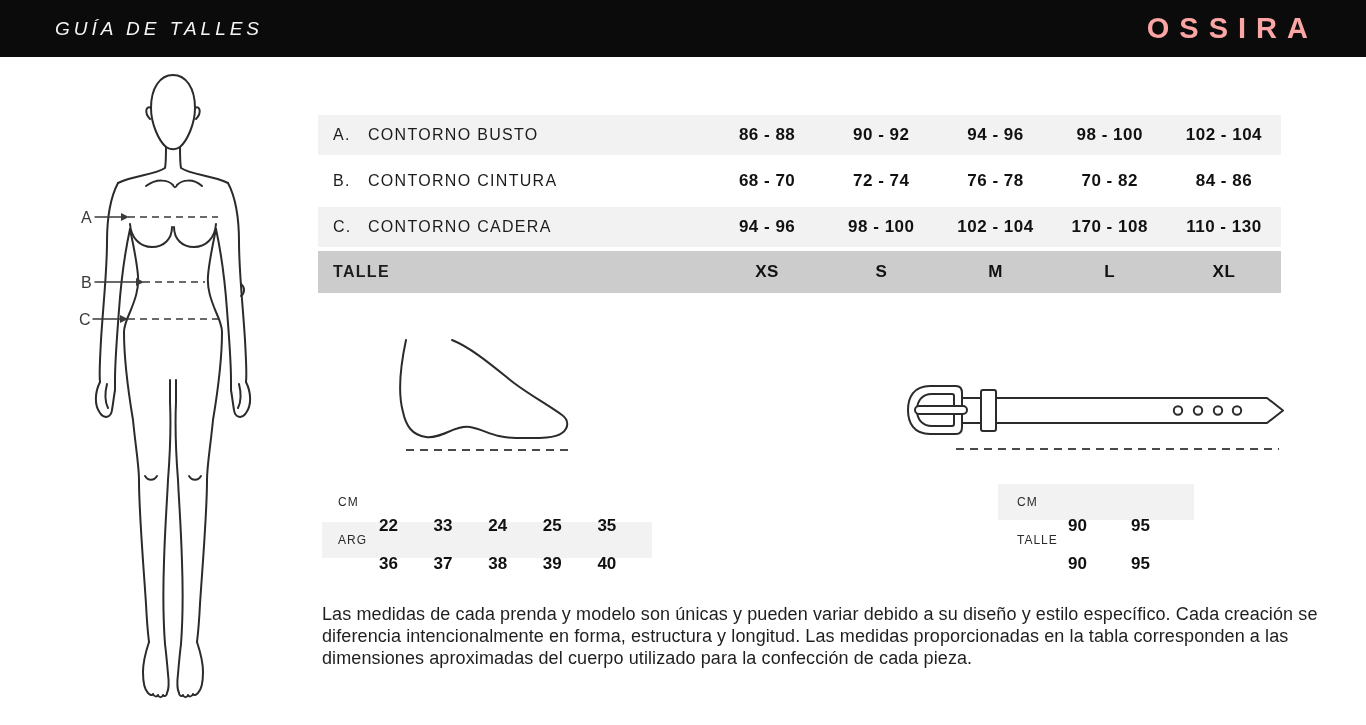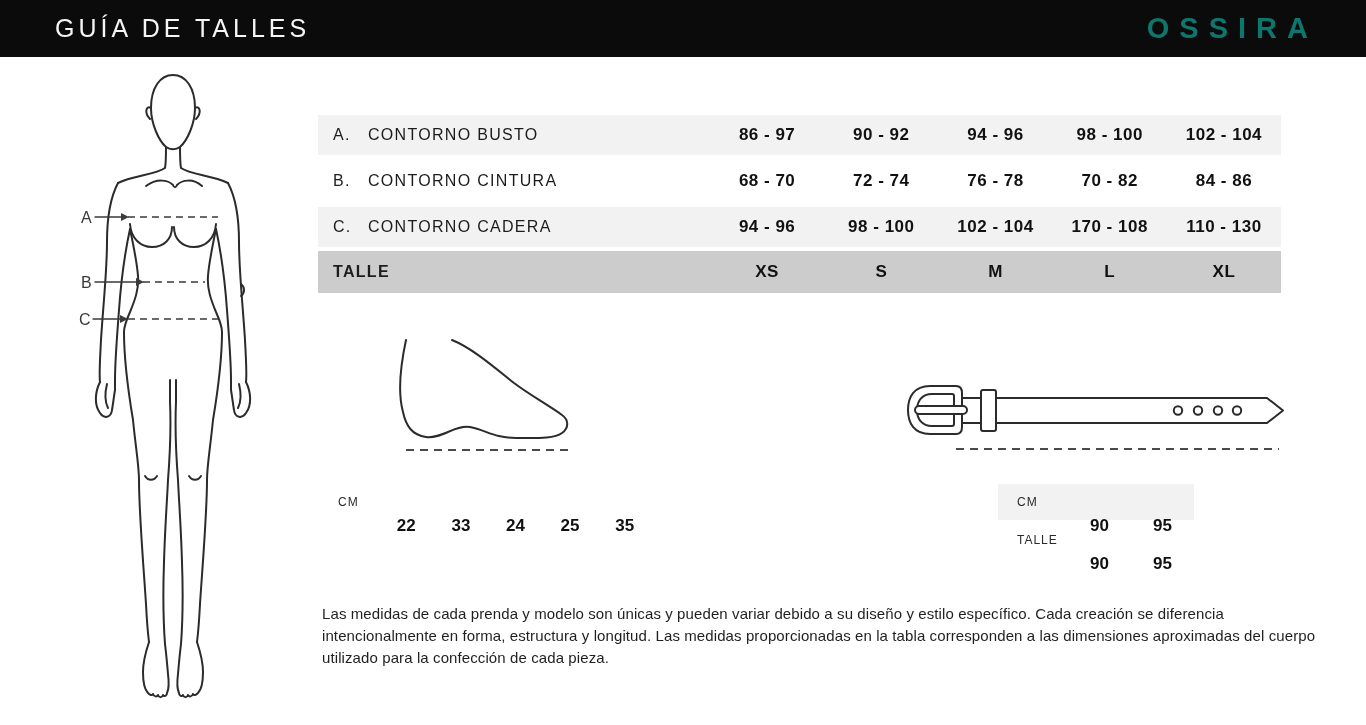--- a/index.html
+++ b/index.html
@@ -4,23 +4,23 @@
 <style>
   * { margin:0; padding:0; box-sizing:border-box; }
   html,body { width:1366px; height:725px; background:#ffffff; overflow:hidden;
               font-family:"Liberation Sans", sans-serif; color:#1d1d1d; }
   .stage { position:relative; width:1366px; height:725px; }
 
   
   .header { position:absolute; left:0; top:0; width:1366px; height:57px;
             background:#0b0b0b; display:flex; align-items:center;
             justify-content:space-between; padding:0 48px 0 55px; }
-  .header-title { color:#f5f5f5; font-size:25px; font-weight:300;
-                  letter-spacing:4px; }
-  .header-brand { color:#0f766e; font-size:29px; font-weight:700;
+  .header-title { color:#f5f5f5; font-size:19px; font-weight:300;
+                  letter-spacing:4px;font-style:italic; }
+  .header-brand { color:#fca5a5; font-size:29px; font-weight:700;
                   letter-spacing:10px; }
 
   
   svg { position:absolute; }
   #figure-svg { left:55px; top:62px; }
   #foot-svg   { left:396px; top:336px; }
   #belt-svg   { left:900px; top:377px; }
   svg path, svg circle, svg rect, svg line, svg polyline
       { fill:none; stroke:#2b2b2b; stroke-width:2; stroke-linecap:round; stroke-linejoin:round; }
   svg .fillw { fill:#ffffff; }
@@ -46,25 +46,25 @@
 
   
   .mini-table { position:absolute; }
   #shoe-table { left:322px; top:484px; width:330px; }
   #belt-table { left:998px; top:484px; width:196px; }
   .mrow { display:flex; align-items:center; height:36px; margin-bottom:2px; }
   .mrow.alt { background:#f2f2f2; }
   .mlabel { font-size:12px; letter-spacing:1px; color:#2a2a2a; }
   #shoe-table .mlabel { width:57px;  padding-left:16px; }
   #belt-table .mlabel { width:70px;  padding-left:19px; }
-  .mval { flex:1; text-align:center; font-weight:700; font-size:17px; color:#111111;margin-top:48px; }
+  .mval { flex:1; font-weight:700; font-size:17px; color:#111111;margin-top:48px; }
 
   
   .disclaimer { position:absolute; left:322px; top:603px; width:1014px;
-                font-size:15px; line-height:22px; color:#1f1f1f; letter-spacing:0.1px; }
+                font-size:18px; line-height:22px; color:#1f1f1f; letter-spacing:0.1px; }
 </style>
 </head>
 <body>
 
 <div class="stage">
 
   <div class="header">
     <div class="header-title">GUÍA DE TALLES</div>
     <div class="header-brand">OSSIRA</div>
   </div>
@@ -120,21 +120,21 @@
     <text x="26" y="226">B</text>
     <text x="24" y="263">C</text>
   </svg>
 
   <div class="main-table">
     <div class="trow alt">
       <div class="tlabel">
         <span class="tprefix">A.</span>
         <span>CONTORNO BUSTO</span>
       </div>
-      <div class="tval">86 - 97</div>
+      <div class="tval">86 - 88</div>
       <div class="tval">90 - 92</div>
       <div class="tval">94 - 96</div>
       <div class="tval">98 - 100</div>
       <div class="tval">102 - 104</div>
     </div>
     <div class="trow">
       <div class="tlabel">
         <span class="tprefix">B.</span>
         <span>CONTORNO CINTURA</span>
       </div>
@@ -171,20 +171,28 @@
   </svg>
 
   <div id="shoe-table" class="mini-table">
     <div class="mrow">
       <div class="mlabel">CM</div>
       <div class="mval">22</div>
       <div class="mval">33</div>
       <div class="mval">24</div>
       <div class="mval">25</div>
       <div class="mval">35</div>
+    </div>
+    <div class="mrow alt">
+      <div class="mlabel">ARG</div>
+      <div class="mval">36</div>
+      <div class="mval">37</div>
+      <div class="mval">38</div>
+      <div class="mval">39</div>
+      <div class="mval">40</div>
     </div>
   </div>
 
   <svg id="belt-svg" width="390" height="85" viewBox="0 0 390 85">
     <path class="fillw" d="M62,21 L367,21 L383,33.5 L367,46 L62,46 Z"></path>
     <circle class="fillw" cx="278" cy="33.5" r="4.2"></circle>
     <circle class="fillw" cx="298" cy="33.5" r="4.2"></circle>
     <circle class="fillw" cx="318" cy="33.5" r="4.2"></circle>
     <circle class="fillw" cx="337" cy="33.5" r="4.2"></circle>
     <rect class="fillw" x="81" y="13" width="15" height="41" rx="2"></rect>

